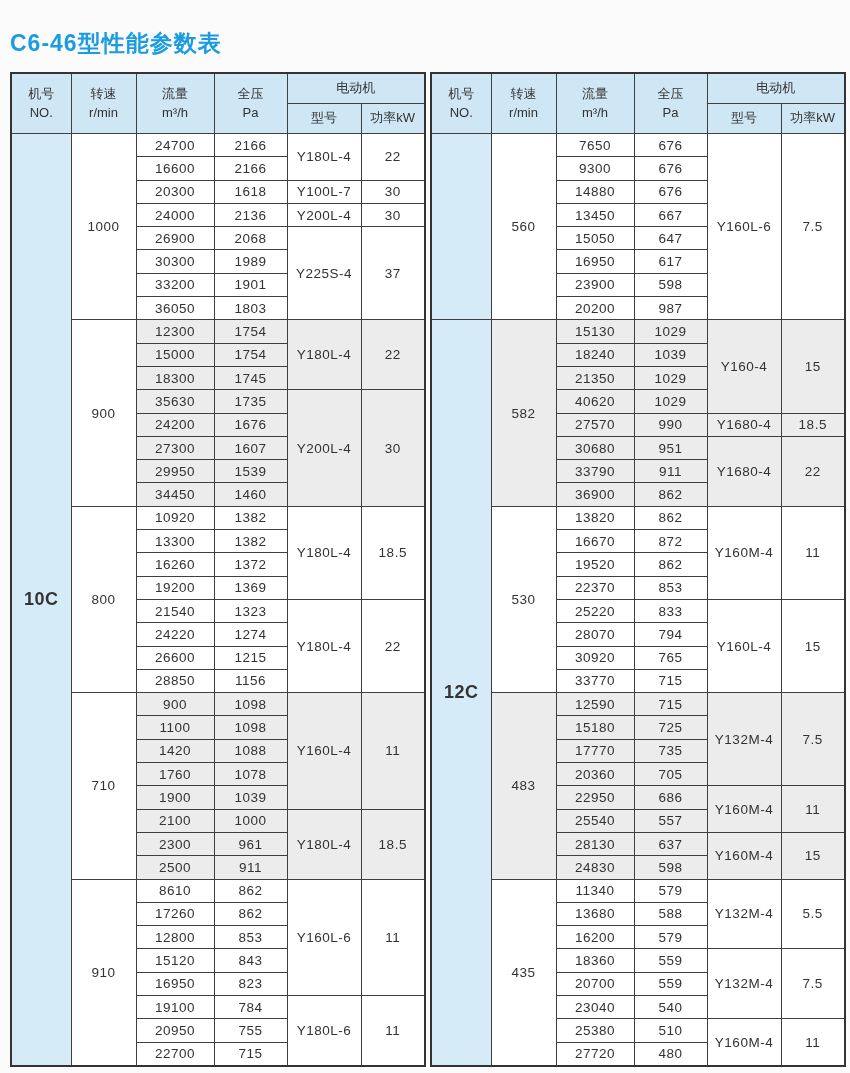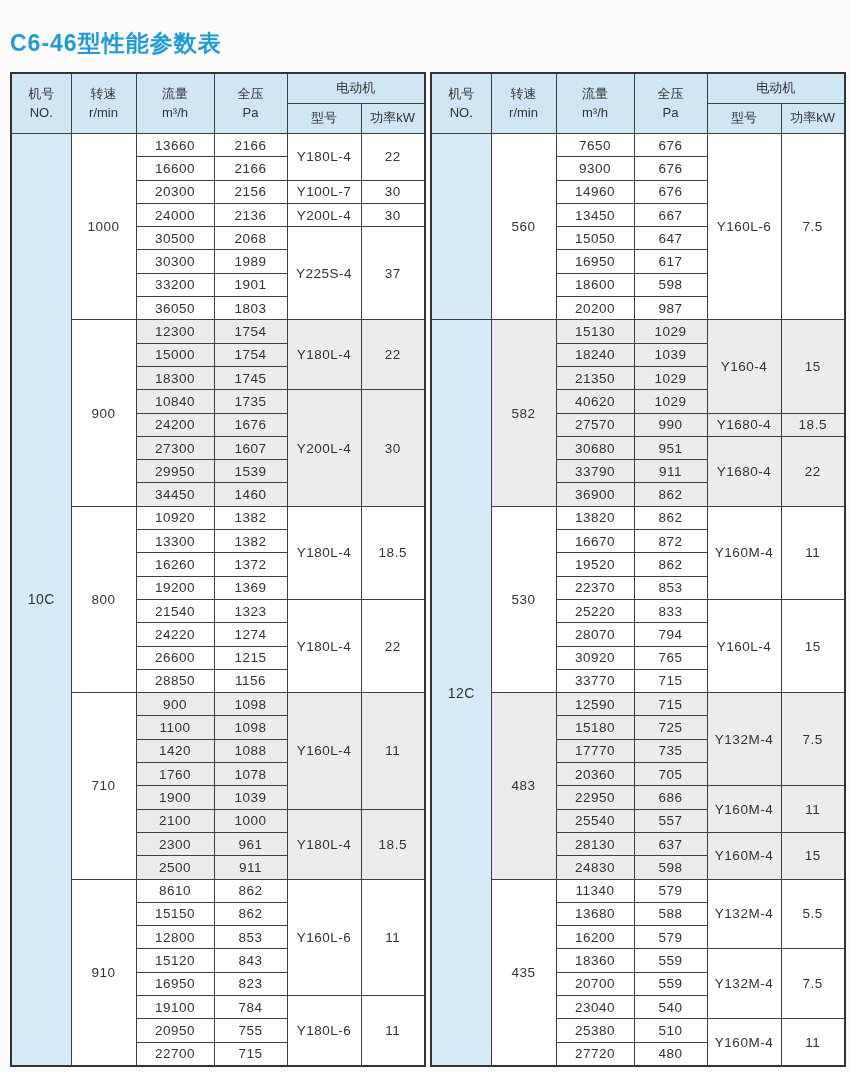--- a/index.html
+++ b/index.html
@@ -57,22 +57,23 @@
   }
   thead tr.h-top th { height: 29px; }
   tbody td {
     font-size: 13.5px;
     height: 22.3px;
     background: #ffffff;
     letter-spacing: 0.5px;
   }
   tbody td.machine {
     background: #d6ebf8;
-    font-size: 14px;
+    font-size: 18px;
     letter-spacing: 0.5px;
+    font-weight: bold;
   }
   tbody td.speed { background: #ffffff; }
   tbody td.shaded { background: #ececec; }
 </style>
 </head>
 <body>
 
 <div class="page">
   <h1 class="title">C6-46型性能参数表</h1>
 
@@ -109,43 +110,43 @@
         </tr>
         <tr>
           <th>型号</th>
           <th>功率kW</th>
         </tr>
       </thead>
       <tbody>
           <tr>
             <td class="machine" rowspan="40">10C</td>
             <td class="speed" rowspan="8">1000</td>
-            <td class="num">13660</td>
+            <td class="num">24700</td>
             <td class="num">2166</td>
             <td class="model" rowspan="2">Y180L-4</td>
             <td class="power" rowspan="2">22</td>
           </tr>
           <tr>
             <td class="num">16600</td>
             <td class="num">2166</td>
           </tr>
           <tr>
             <td class="num">20300</td>
-            <td class="num">2156</td>
+            <td class="num">1618</td>
             <td class="model" rowspan="1">Y100L-7</td>
             <td class="power" rowspan="1">30</td>
           </tr>
           <tr>
             <td class="num">24000</td>
             <td class="num">2136</td>
             <td class="model" rowspan="1">Y200L-4</td>
             <td class="power" rowspan="1">30</td>
           </tr>
           <tr>
-            <td class="num">30500</td>
+            <td class="num">26900</td>
             <td class="num">2068</td>
             <td class="model" rowspan="4">Y225S-4</td>
             <td class="power" rowspan="4">37</td>
           </tr>
           <tr>
             <td class="num">30300</td>
             <td class="num">1989</td>
           </tr>
           <tr>
             <td class="num">33200</td>
@@ -164,21 +165,21 @@
           </tr>
           <tr>
             <td class="num shaded">15000</td>
             <td class="num shaded">1754</td>
           </tr>
           <tr>
             <td class="num shaded">18300</td>
             <td class="num shaded">1745</td>
           </tr>
           <tr>
-            <td class="num shaded">10840</td>
+            <td class="num shaded">35630</td>
             <td class="num shaded">1735</td>
             <td class="model shaded" rowspan="5">Y200L-4</td>
             <td class="power shaded" rowspan="5">30</td>
           </tr>
           <tr>
             <td class="num shaded">24200</td>
             <td class="num shaded">1676</td>
           </tr>
           <tr>
             <td class="num shaded">27300</td>
@@ -267,21 +268,21 @@
             <td class="num shaded">911</td>
           </tr>
           <tr>
             <td class="speed" rowspan="8">910</td>
             <td class="num">8610</td>
             <td class="num">862</td>
             <td class="model" rowspan="5">Y160L-6</td>
             <td class="power" rowspan="5">11</td>
           </tr>
           <tr>
-            <td class="num">15150</td>
+            <td class="num">17260</td>
             <td class="num">862</td>
           </tr>
           <tr>
             <td class="num">12800</td>
             <td class="num">853</td>
           </tr>
           <tr>
             <td class="num">15120</td>
             <td class="num">843</td>
           </tr>
@@ -347,37 +348,37 @@
             <td class="num">7650</td>
             <td class="num">676</td>
             <td class="model" rowspan="8">Y160L-6</td>
             <td class="power" rowspan="8">7.5</td>
           </tr>
           <tr>
             <td class="num">9300</td>
             <td class="num">676</td>
           </tr>
           <tr>
-            <td class="num">14960</td>
+            <td class="num">14880</td>
             <td class="num">676</td>
           </tr>
           <tr>
             <td class="num">13450</td>
             <td class="num">667</td>
           </tr>
           <tr>
             <td class="num">15050</td>
             <td class="num">647</td>
           </tr>
           <tr>
             <td class="num">16950</td>
             <td class="num">617</td>
           </tr>
           <tr>
-            <td class="num">18600</td>
+            <td class="num">23900</td>
             <td class="num">598</td>
           </tr>
           <tr>
             <td class="num">20200</td>
             <td class="num">987</td>
           </tr>
           <tr>
             <td class="machine" rowspan="32">12C</td>
             <td class="speed shaded" rowspan="8">582</td>
             <td class="num shaded">15130</td>

